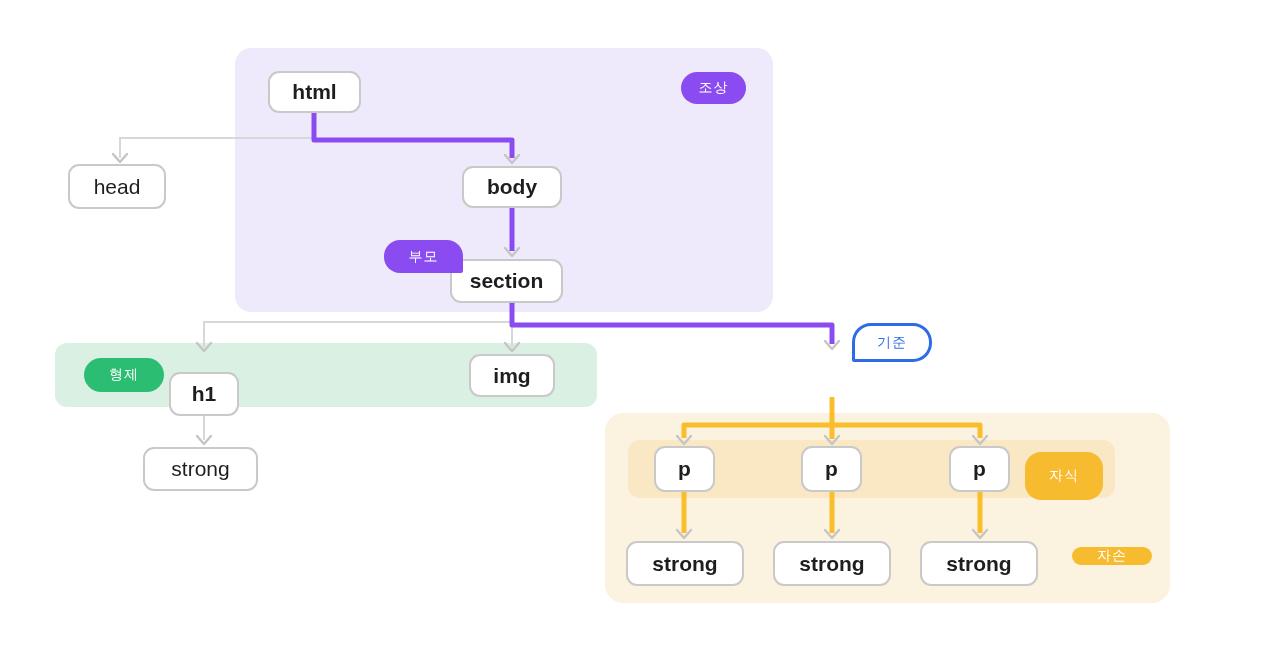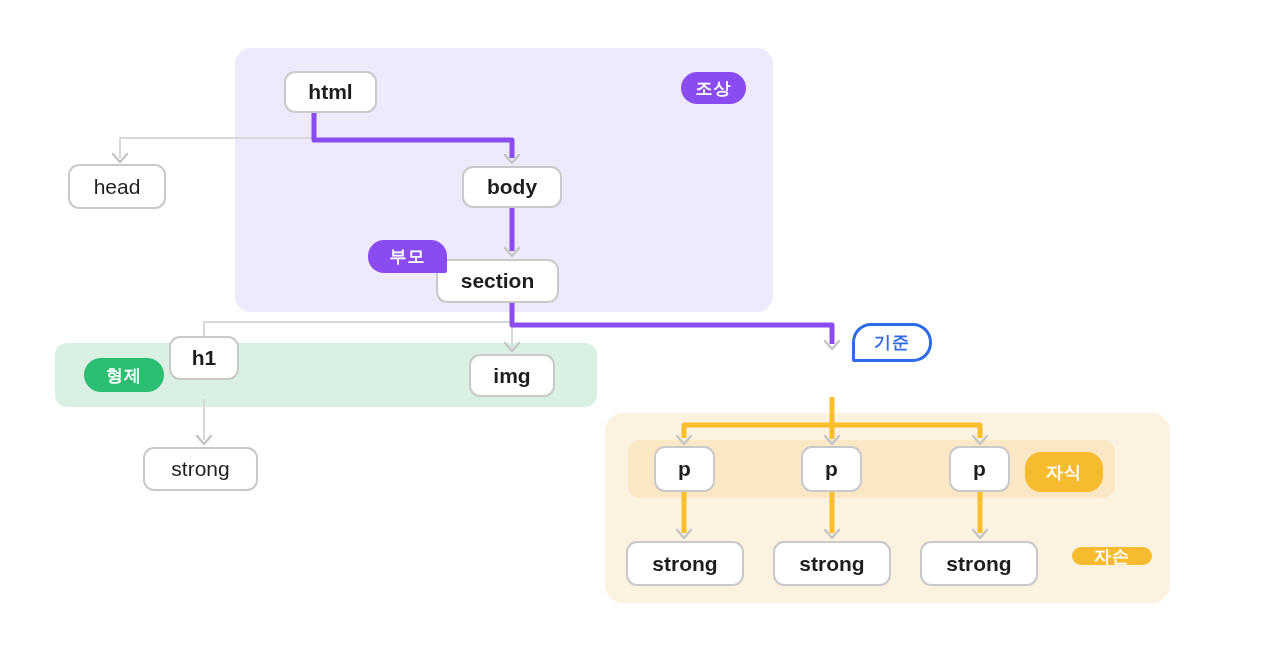--- a/index.html
+++ b/index.html
@@ -21,45 +21,45 @@
 
   .node{
     position:absolute;z-index:4;box-sizing:border-box;background:#ffffff;
     border:2px solid var(--node-border);border-radius:11px;
     display:flex;align-items:center;justify-content:center;
     font-size:21px;font-weight:700;color:var(--text);
   }
   .node.muted{font-weight:400;}
   .node.ref{background:var(--blue);border-color:var(--blue);color:#ffffff;z-index:4;}
 
-  .n-html{left:284px;top:71px;width:93px;height:42px;}
+  .n-html{left:268px;top:71px;width:93px;height:42px;}
   .n-head{left:68px;top:164px;width:98px;height:45px;}
   .n-body{left:462px;top:166px;width:100px;height:42px;}
-  .n-section{left:436px;top:259px;width:123px;height:44px;}
-  .n-h1{left:169px;top:336px;width:70px;height:44px;}
+  .n-section{left:450px;top:259px;width:113px;height:44px;}
+  .n-h1{left:169px;top:372px;width:70px;height:44px;}
   .n-img{left:469px;top:354px;width:86px;height:43px;}
   .n-strongL{left:143px;top:447px;width:115px;height:44px;}
   .n-div{left:792px;top:352px;width:80px;height:45px;}
   .n-p1{left:654px;top:446px;width:61px;height:46px;}
   .n-p2{left:801px;top:446px;width:61px;height:46px;}
   .n-p3{left:949px;top:446px;width:61px;height:46px;}
   .n-strong1{left:626px;top:541px;width:118px;height:45px;}
   .n-strong2{left:773px;top:541px;width:118px;height:45px;}
   .n-strong3{left:920px;top:541px;width:118px;height:45px;}
 
   .badge{
     position:absolute;box-sizing:border-box;display:flex;align-items:center;justify-content:center;
-    font-size:17px;font-weight:700;color:#ffffff;letter-spacing:1px;text-align:right;
+    font-size:14px;font-weight:400;color:#ffffff;letter-spacing:1px;text-align:right;
   }
   .b-ancestor{left:681px;top:72px;width:65px;height:32px;background:var(--purple);border-radius:16px;z-index:3;}
-  .b-parent{left:368px;top:240px;width:79px;height:33px;background:var(--purple);border-radius:16px 16px 2px 16px;z-index:5;}
+  .b-parent{left:384px;top:240px;width:79px;height:33px;background:var(--purple);border-radius:16px 16px 2px 16px;z-index:5;}
   .b-sibling{left:84px;top:358px;width:80px;height:34px;background:var(--green);border-radius:17px;z-index:3;}
   .b-ref{left:852px;top:323px;width:80px;height:39px;background:#ffffff;border:3px solid var(--blue);
          color:var(--blue);border-radius:19px 19px 19px 2px;z-index:3;}
-  .b-child{left:1025px;top:452px;width:78px;height:40px;background:var(--amber);border-radius:16px;z-index:3;}
+  .b-child{left:1025px;top:452px;width:78px;height:48px;background:var(--amber);border-radius:16px;z-index:3;}
   .b-descendant{left:1072px;top:547px;width:80px;height:18px;background:var(--amber);border-radius:17px;z-index:3;}
 </style>
 </head>
 <body>
 
 <div class="stage">
 
   <div class="region region-ancestor"></div>
   <div class="region region-sibling"></div>
   <div class="region region-descendant"></div>

